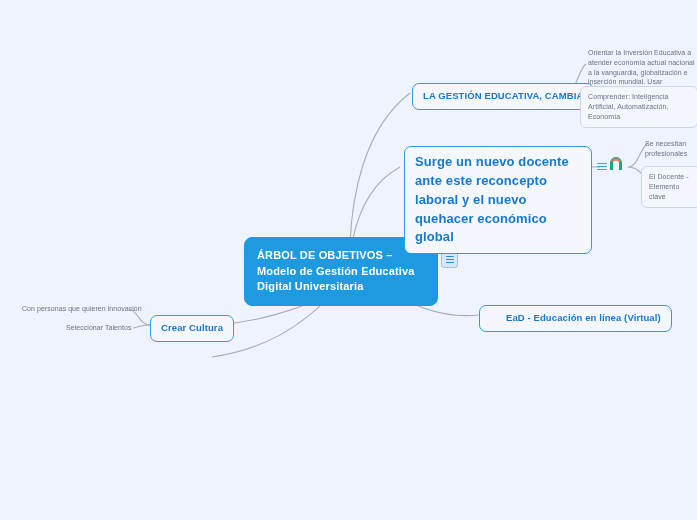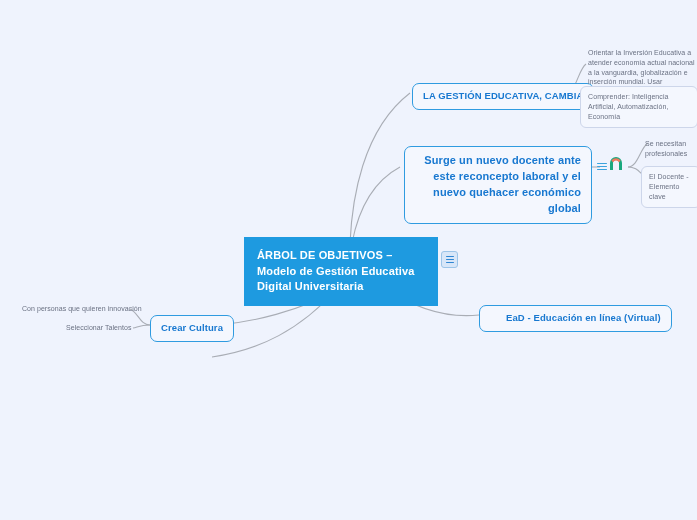--- a/index.html
+++ b/index.html
@@ -39,21 +39,21 @@
     font-weight: bold;
     letter-spacing: 0.1px;
     line-height: 1.32;
     padding: 6px 10px;
   }
 
   
   .node-root {
     background: #1e9ae0;
     border: 1.5px solid #1e9ae0;
-    border-radius: 0;
+    border-radius: 8px;
     color: #ffffff;
     font-size: 11px;
     font-weight: bold;
     line-height: 1.42;
     padding: 10px 12px;
     letter-spacing: 0.15px;
   }
 
   
   .node-plain {
@@ -78,23 +78,22 @@
     line-height: 1.45;
     padding: 5px 7px;
   }
 
   
   .node-topic {
     font-size: 9.5px;
     white-space: nowrap;
   }
   .node-para {
-    font-size: 11px;
+    font-size: 13px;
     line-height: 1.45;
-    text-align: right;
   }
 
   
   .icon-badge {
     position: absolute;
     width: 15px;
     height: 15px;
     border-radius: 3px;
     background: #d8e6f8;
     border: 1px solid #9cc4e8;

